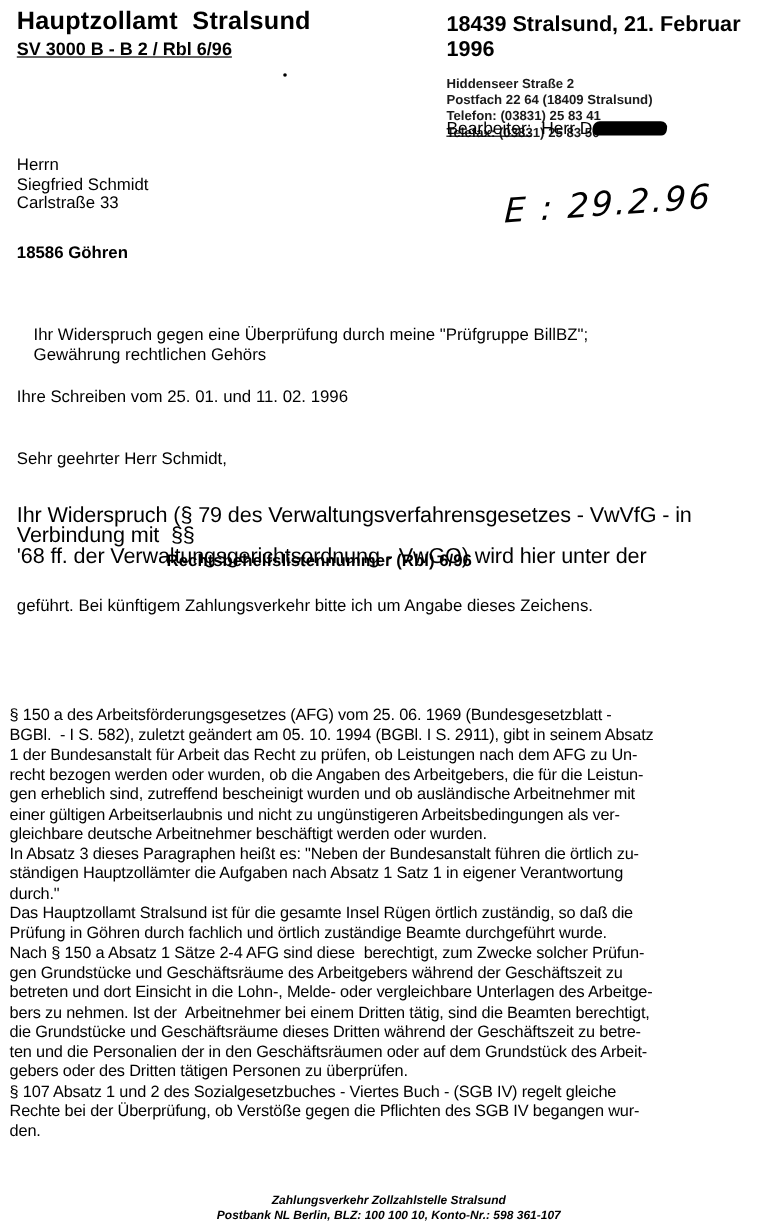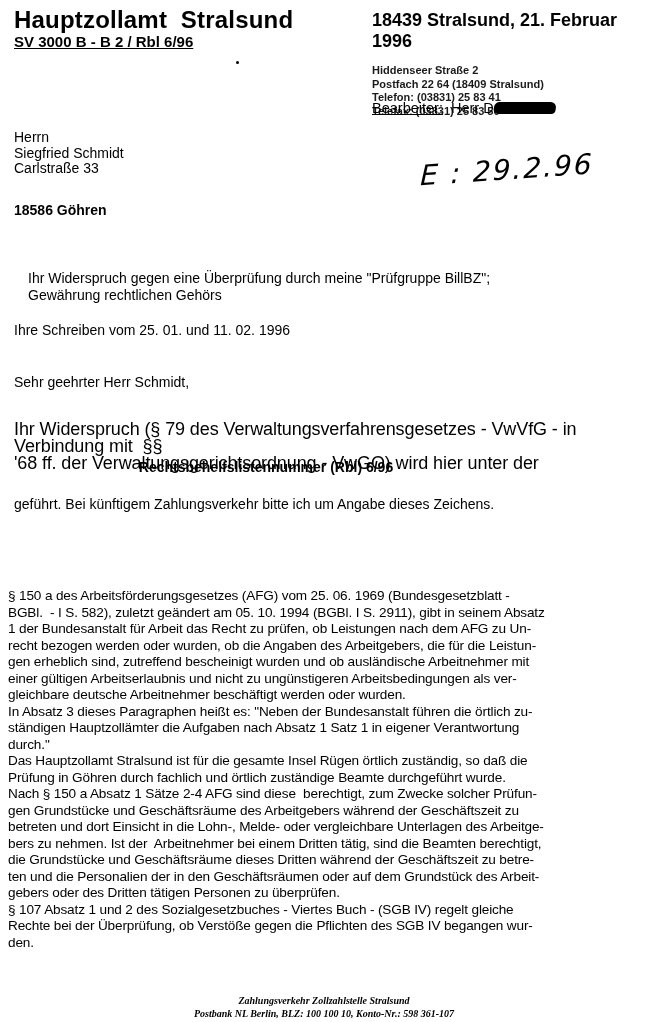--- a/index.html
+++ b/index.html
@@ -15,21 +15,21 @@
     color: #000000;
     font-family: "Liberation Sans", sans-serif;
     overflow: hidden;
   }
   .pre { white-space: pre-wrap; }
 
   
   .office-name {
     position: absolute;
     left: 14px; top: 6px;
-    font-size: 24px;
+    font-size: 21px;
     font-weight: bold;
     letter-spacing: 0.2px;
   }
   .reference-number {
     position: absolute;
     left: 14px; top: 33px;
     font-size: 15px;
     font-weight: bold;
     text-decoration: underline;
   }
@@ -160,21 +160,20 @@
   
   .footer {
     position: absolute;
     left: 0; top: 995px;
     width: 648px;
     text-align: center;
     font-size: 10px;
     line-height: 12.5px;
     font-style: italic;
     font-weight: bold;
-    font-family: Liberation Serif, serif;
   }
 </style>
 </head>
 <body>
 
 <div class="page">
 
   <div class="office-name pre">Hauptzollamt  Stralsund</div>
   <div class="reference-number">SV 3000 B - B 2 / Rbl 6/96</div>
   <div class="scan-dot"></div>

